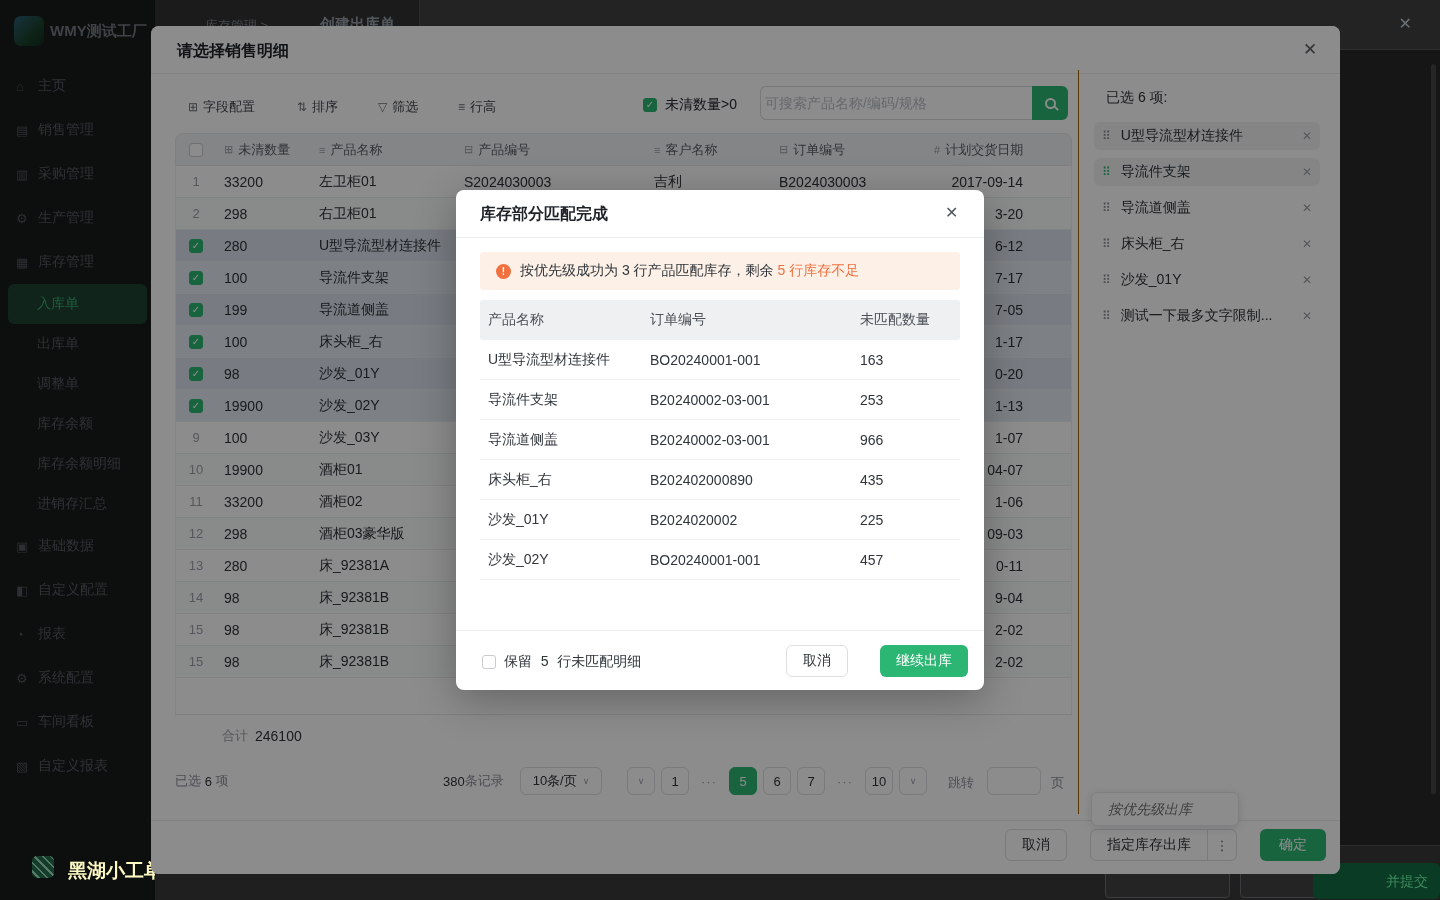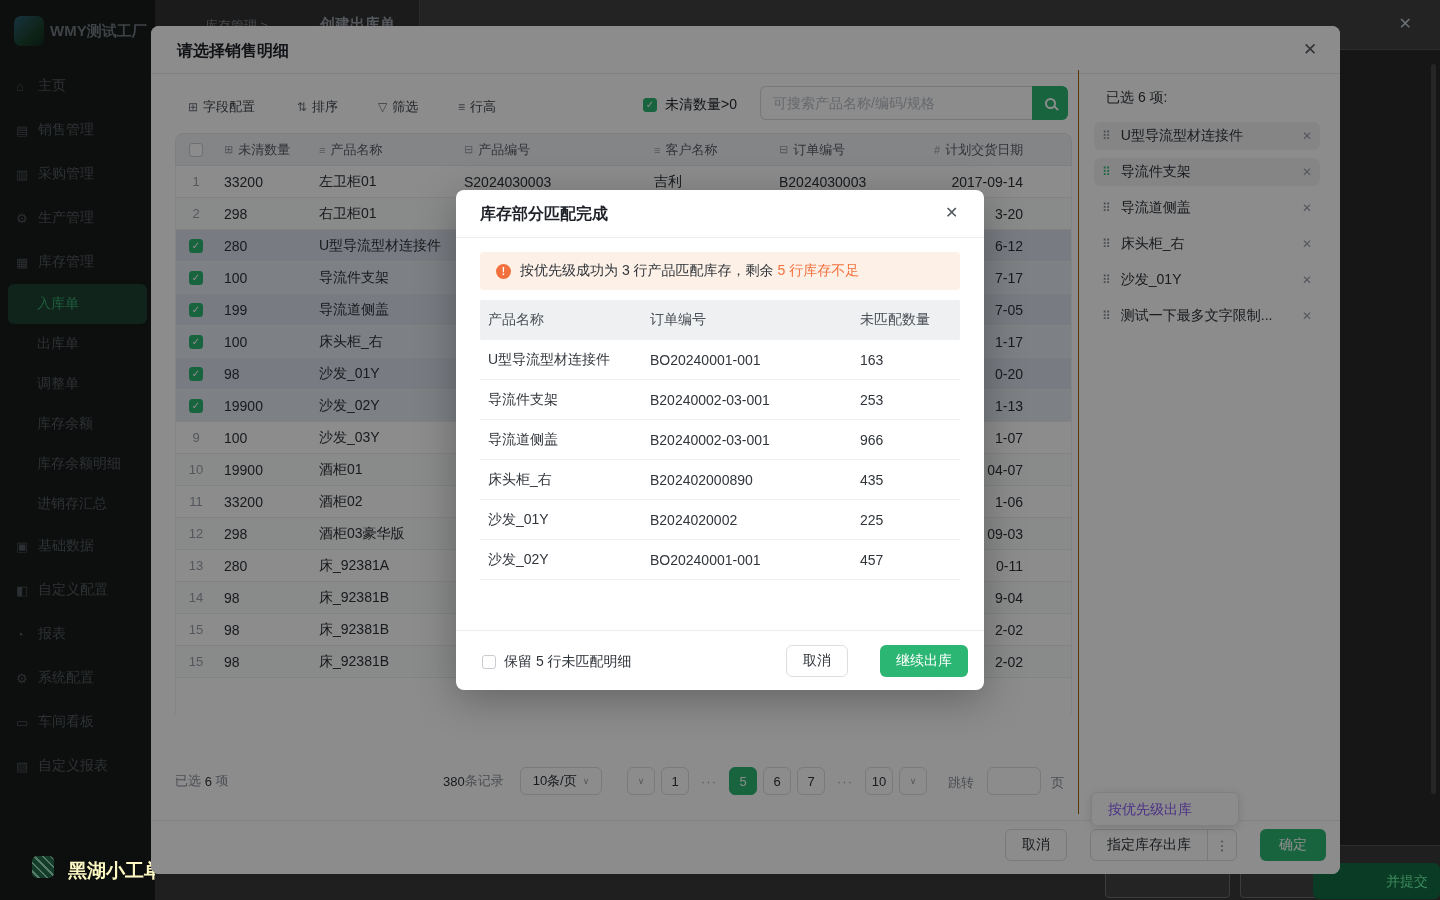--- a/index.html
+++ b/index.html
@@ -40,21 +40,21 @@
   #modal .mtitle { position:absolute; left:26px; top:15px; font-size:16px; font-weight:bold; color:#1f2329; }
   #modal .mclose { position:absolute; left:1152px; top:13px; font-size:17px; color:#5b6066; cursor:pointer; }
 
   .tool { position:absolute; top:72px; display:flex; align-items:center; font-size:13px; color:#3f444b; cursor:pointer; }
   .tool .tic { color:#6a7078; font-size:12px; margin-right:5px; }
   .cbx { width:14px; height:14px; border:1px solid #c9ccd1; border-radius:3px; background:#fff; display:inline-flex; align-items:center; justify-content:center; }
   .cbx.on { background:#2bb673; border-color:#2bb673; color:#fff; font-size:10px; }
   .cbx.on span { line-height:1; }
   #flt-group { position:absolute; left:492px; top:70px; display:flex; align-items:center; cursor:pointer; }
   #flt-group .flbl { margin-left:8px; font-size:14px; color:#23272e; }
-  #search-in { position:absolute; left:609px; top:60px; width:272px; height:34px; border:1px solid #d9dbdd; border-right:none; border-radius:6px 0 0 6px; padding:0 12px; font-size:14px; color:#2e3338; outline:none; }
+  #search-in { position:absolute; left:609px; top:60px; width:272px; height:34px; border:1px solid #d9dbdd; border-right:none; border-radius:6px 0 0 6px; padding:0 4px; font-size:14px; color:#2e3338; outline:none; }
   #search-in::placeholder { color:#b9bec5; }
   #search-btn { position:absolute; left:881px; top:60px; width:36px; height:34px; background:#2bb673; border:none; border-radius:0 6px 6px 0; display:flex; align-items:center; justify-content:center; cursor:pointer; }
   .mag { width:11px; height:11px; border:2px solid #fff; border-radius:50%; position:relative; }
   .mag::after { content:""; position:absolute; width:2px; height:6px; background:#fff; right:-3px; bottom:-4px; transform:rotate(-45deg); }
 
   #mtable { position:absolute; left:24px; top:107px; width:897px; }
   .mh { display:flex; height:33px; background:#f1f2f4; border:1px solid #e7e8ea; border-radius:8px 8px 0 0; align-items:center; }
   .hc { display:flex; align-items:center; font-size:13px; color:#585d66; padding-left:8px; }
   .hc .hic { color:#9aa0a8; font-size:11px; margin-right:5px; }
   .c0 { width:40px; flex:none; display:flex; justify-content:center; padding-left:0 !important; }
@@ -102,21 +102,21 @@
   #mfooter { position:absolute; left:0; top:794px; width:1189px; height:54px; border-top:1px solid #ececee; }
   .btn { display:flex; align-items:center; justify-content:center; height:32px; border-radius:6px; font-size:14px; cursor:pointer; }
   .btn.outline { border:1px solid #dcdee0; background:#fff; color:#2e3338; }
   .btn.green { background:#2bb673; color:#fff; border:none; }
   #mf-cancel { position:absolute; left:854px; top:8px; width:62px; }
   #mf-split { position:absolute; left:939px; top:8px; width:147px; height:32px; border:1px solid #dcdee0; border-radius:6px; display:flex; background:#fff; cursor:pointer; }
   #mf-split .sp-main { width:117px; display:flex; align-items:center; justify-content:center; font-size:14px; color:#2e3338; }
   #mf-split .sp-more { width:29px; border-left:1px solid #dcdee0; display:flex; align-items:center; justify-content:center; color:#5b6066; font-size:13px; }
   #mf-confirm { position:absolute; left:1109px; top:8px; width:66px; }
   #prio-pop { position:absolute; left:940px; top:766px; width:148px; height:34px; background:#fff; border:1px solid #e8e9eb; border-radius:6px;
-              box-shadow:0 2px 10px rgba(0,0,0,.12); line-height:32px; padding-left:16px; font-size:14px; color:#8b5cf6; z-index:6; cursor:pointer; }
+              box-shadow:0 2px 10px rgba(0,0,0,.12); line-height:32px; padding-left:16px; font-size:14px; color:#737373; z-index:6; cursor:pointer;font-style:italic; }
 
   
   #dim { position:absolute; left:151px; top:26px; width:1189px; height:848px; background:rgba(0,0,0,0.45); border-radius:8px; z-index:30; }
 
   
   #dialog { position:absolute; left:456px; top:190px; width:528px; height:500px; background:#fff; border-radius:8px; z-index:40;
             box-shadow:0 10px 40px rgba(0,0,0,.28); }
   #dialog .dhead { position:absolute; left:0; top:0; width:100%; height:48px; border-bottom:1px solid #ececee; }
   #dialog .dtitle { position:absolute; left:24px; top:14px; font-size:16px; font-weight:bold; color:#1f2329; }
   #dialog .dclose { position:absolute; left:489px; top:13px; font-size:16px; color:#51565c; cursor:pointer; }
@@ -125,21 +125,21 @@
   #alert .atext { font-size:14px; color:#30353b; white-space:nowrap; }
   #alert .ahl { color:#f2703d; }
   #dtable { position:absolute; left:24px; top:110px; width:480px; }
   .dh { display:flex; height:40px; background:#eef0f2; border-radius:2px; align-items:center; }
   .dh > div { font-size:14px; color:#4b5057; padding-left:8px; }
   .dn { width:162px; flex:none; } .do { width:210px; flex:none; } .dq { width:108px; flex:none; }
   .drow { display:flex; height:40px; align-items:center; border-bottom:1px solid #eef0f2; }
   .drow > div { font-size:14px; color:#30353b; padding-left:8px; white-space:nowrap; overflow:hidden; }
   #dfooter { position:absolute; left:0; top:440px; width:528px; height:60px; border-top:1px solid #ececee; }
   #keep-group { position:absolute; left:26px; top:22px; display:flex; align-items:center; cursor:pointer; }
-  #keep-group .klbl { margin-left:8px; font-size:14px; color:#30353b; }
+  #keep-group .klbl { margin-left:8px; font-size:14px; color:#30353b;font-family:Liberation Mono, monospace; }
   #df-cancel { position:absolute; left:330px; top:14px; width:62px; }
   #df-continue { position:absolute; left:424px; top:14px; width:88px; }
 </style>
 </head>
 <body>
 
 <div id="screen">
 
   <div id="topbar">
     <div class="tabzone"></div>
@@ -561,20 +561,24 @@
             <div class="td c2">床_92381B</div>
             <div class="td c3"></div>
             <div class="td c4"></div>
             <div class="td c5"></div>
             <div class="td c6">
               <span class="dt">2-02</span>
             </div>
           </div>
         </div>
       <div id="tspacer"></div>
+      <div id="trow-total">
+        <span class="tl">合计</span>
+        <span class="tv">246100</span>
+      </div>
     </div>
 
     <div id="pagi">
       <div class="grp" style="left:0">
         <span class="dim">已选</span>&nbsp;<span class="drk">6</span>&nbsp;<span class="dim">项</span>
       </div>
       <div class="grp" style="left:268px">
         <span class="drk">380</span>
           <span class="dim">条记录</span>
       </div>

